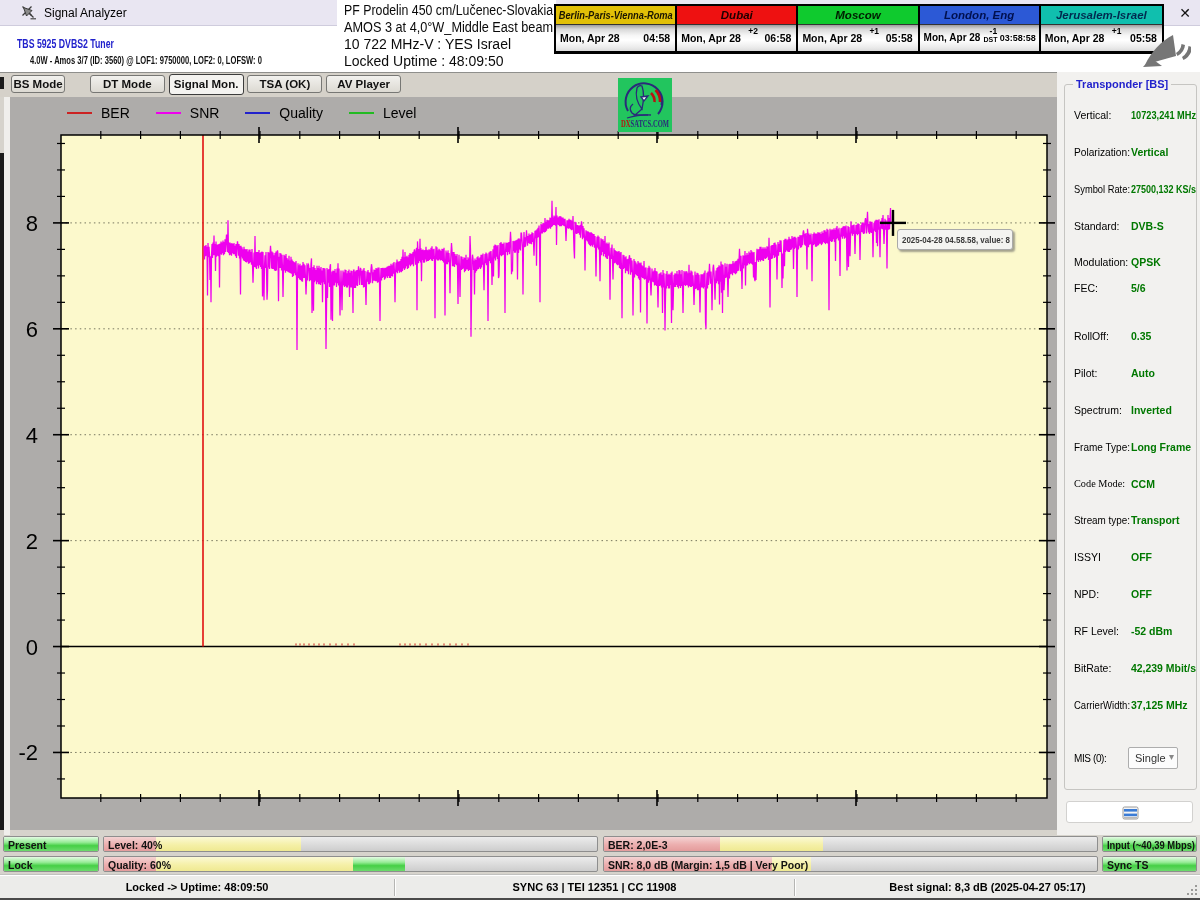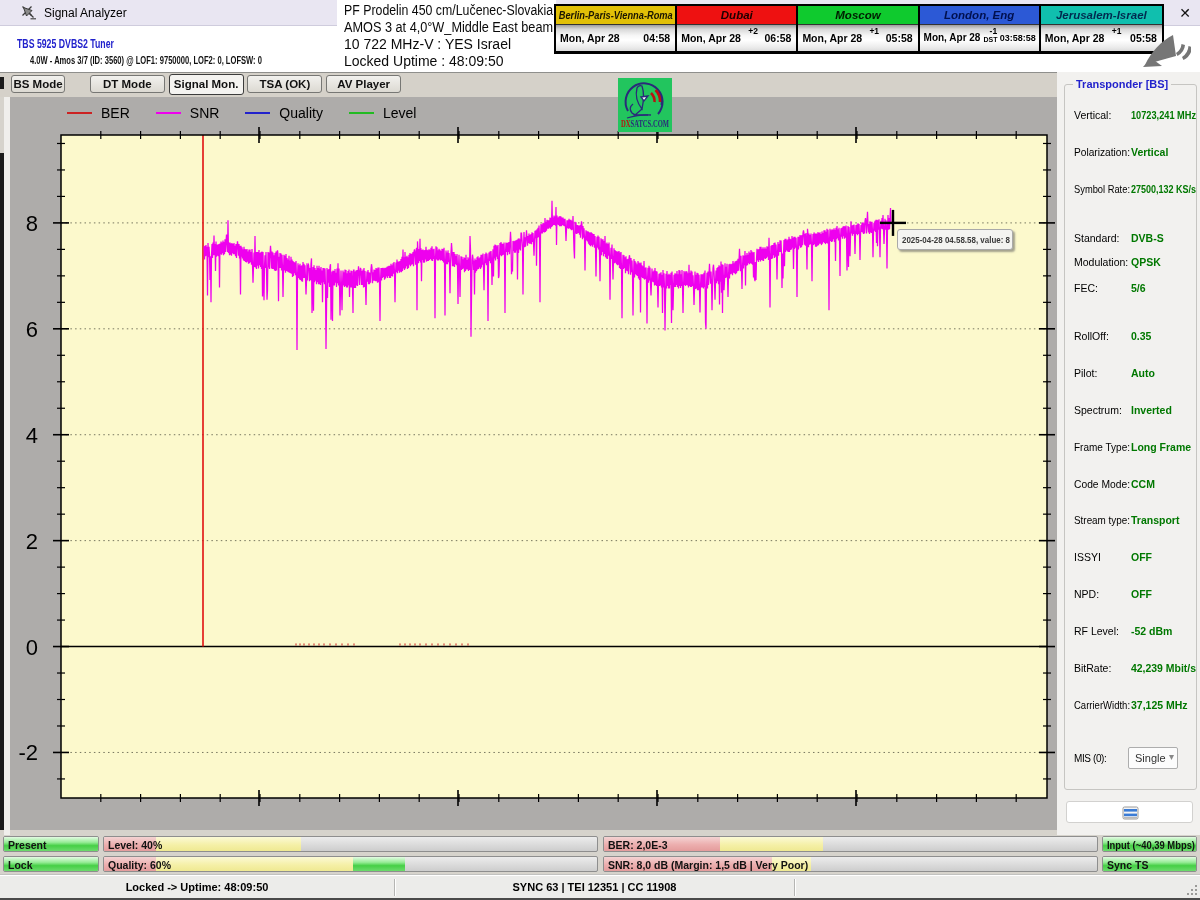--- a/index.html
+++ b/index.html
@@ -405,21 +405,21 @@
           <span class="tp-value" style="transform: scaleX(0.877);">10723,241 MHz</span>
         </div>
         <div class="tp-row" style="top: 60.85px;">
           <span class="tp-label" style="transform: scaleX(0.969);">Polarization:</span>
           <span class="tp-value">Vertical</span>
         </div>
         <div class="tp-row" style="top: 97.7px;">
           <span class="tp-label" style="transform: scaleX(0.888);">Symbol Rate:</span>
           <span class="tp-value" style="transform: scaleX(0.856);">27500,132 KS/s</span>
         </div>
-        <div class="tp-row" style="top: 134.55px; margin-top: 12px;">
+        <div class="tp-row" style="top: 134.55px;">
           <span class="tp-label">Standard:</span>
           <span class="tp-value">DVB-S</span>
         </div>
         <div class="tp-row" style="top: 171.4px;">
           <span class="tp-label">Modulation:</span>
           <span class="tp-value">QPSK</span>
         </div>
         <div class="tp-row" style="top: 197px;">
           <span class="tp-label">FEC:</span>
           <span class="tp-value">5/6</span>
@@ -434,21 +434,21 @@
         </div>
         <div class="tp-row" style="top: 318.8px;">
           <span class="tp-label">Spectrum:</span>
           <span class="tp-value">Inverted</span>
         </div>
         <div class="tp-row" style="top: 355.65px;">
           <span class="tp-label" style="transform: scaleX(0.953);">Frame Type:</span>
           <span class="tp-value">Long Frame</span>
         </div>
         <div class="tp-row" style="top: 392.5px;">
-          <span class="tp-label" style="transform: scaleX(0.979);">Code Mode:</span>
+          <span class="tp-label" style="transform: scaleX(0.979); font-family: Liberation Serif, serif;">Code Mode:</span>
           <span class="tp-value">CCM</span>
         </div>
         <div class="tp-row" style="top: 429.35px;">
           <span class="tp-label" style="transform: scaleX(0.941);">Stream type:</span>
           <span class="tp-value">Transport</span>
         </div>
         <div class="tp-row" style="top: 466.2px;">
           <span class="tp-label">ISSYI</span>
           <span class="tp-value">OFF</span>
         </div>
@@ -525,20 +525,21 @@
       <div class="fill fill-green" style="width: 100%;"></div>
       <span class="lbl">Sync TS</span>
     </div>
   </div>
 
 <div class="abs" id="statusbar">
   <div class="sb-sep" style="left:394px"></div>
   <div class="sb-sep" style="left:794px"></div>
   <div id="sb-text-left">Locked -&gt; Uptime: 48:09:50</div>
   <div id="sb-text-center">SYNC 63 | TEI 12351 | CC 11908</div>
+  <div id="sb-text-right">Best signal: 8,3 dB (2025-04-27 05:17)</div>
   <svg id="resize-grip" viewBox="0 0 12 12">
     <g fill="#9a9a98">
       <rect x="9" y="9" width="2" height="2"></rect>
         <rect x="9" y="5" width="2" height="2"></rect>
         <rect x="5" y="9" width="2" height="2"></rect>
       <rect x="9" y="1" width="2" height="2"></rect>
         <rect x="5" y="5" width="2" height="2"></rect>
         <rect x="1" y="9" width="2" height="2"></rect>
     </g>
   </svg>

